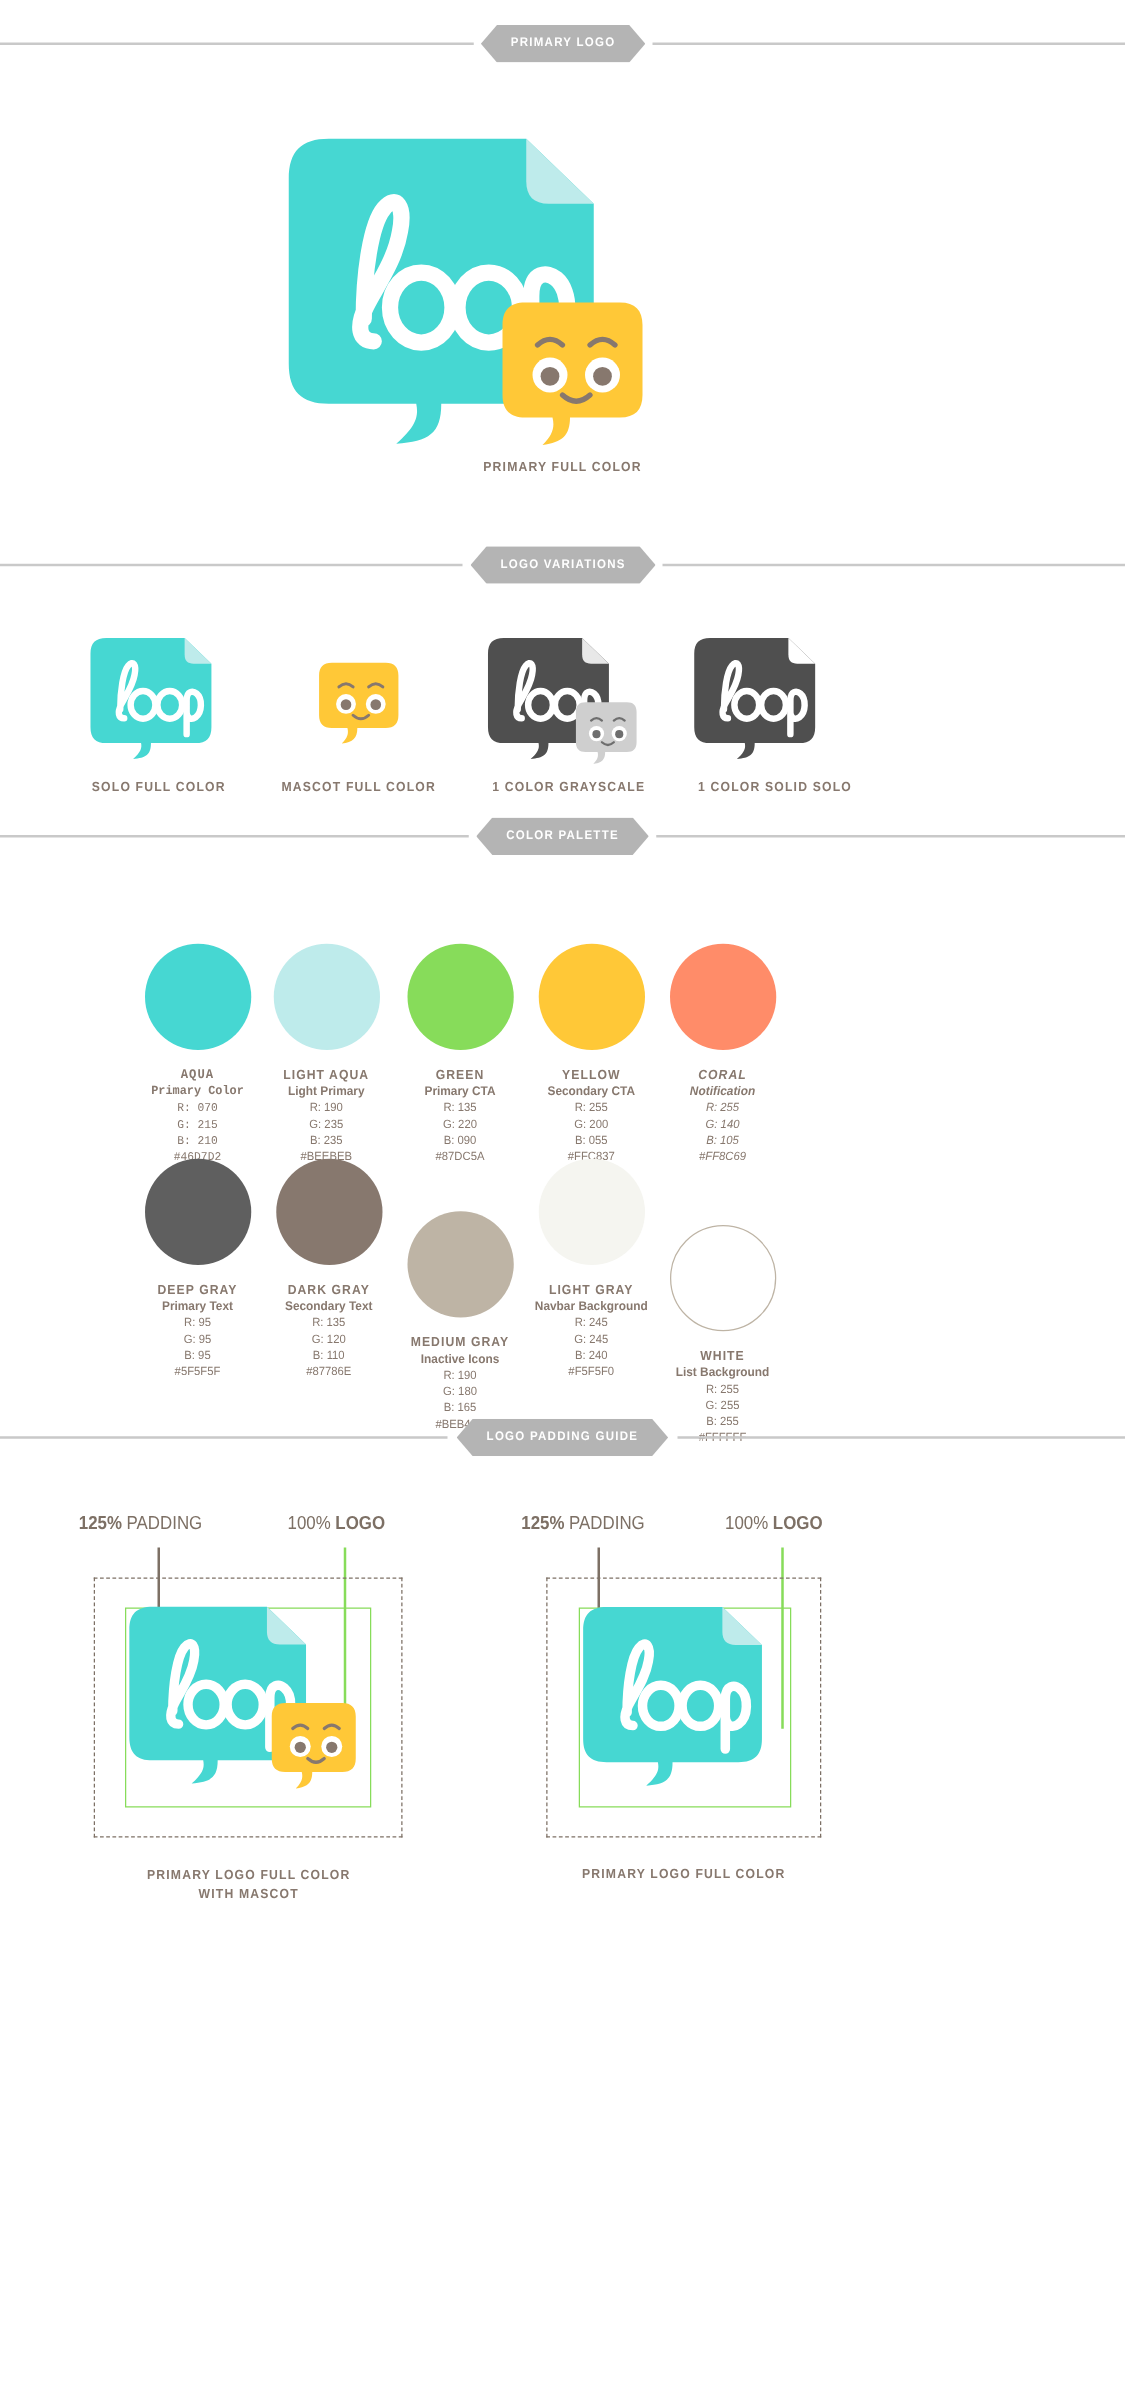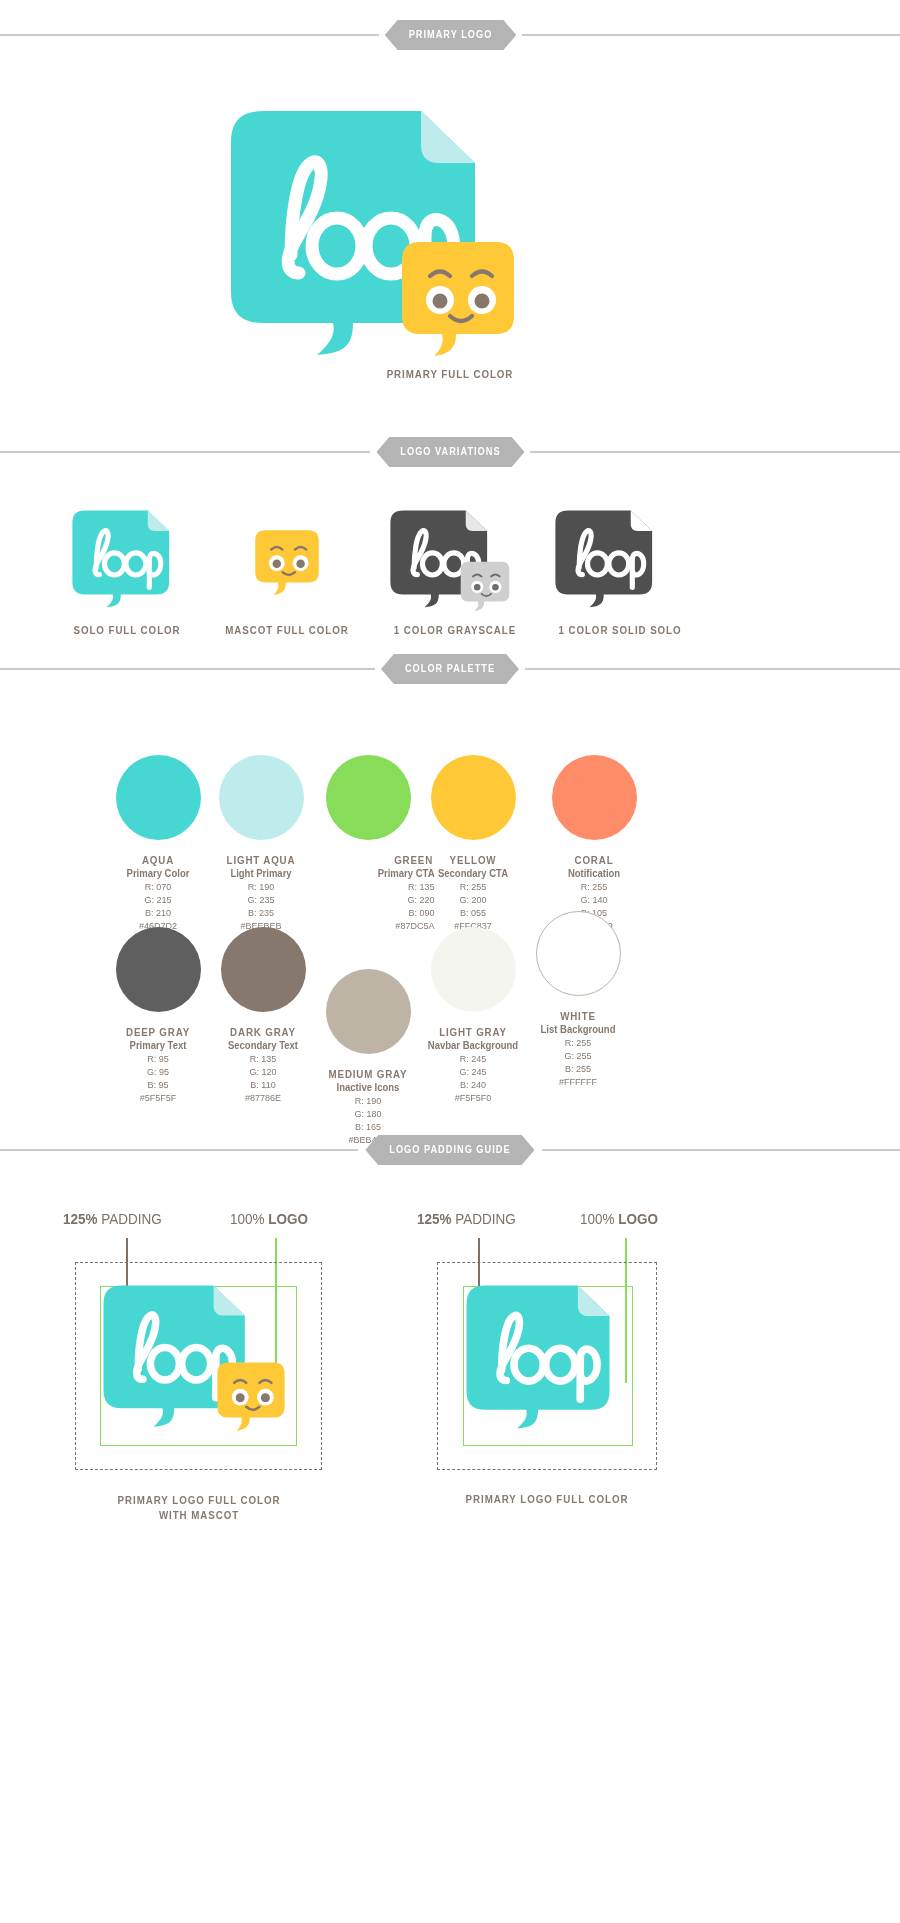--- a/index.html
+++ b/index.html
@@ -187,57 +187,57 @@
   </svg>
 </div>
 <div class="caption" style="left:530px; top:624px; width:180px;">1 COLOR SOLID SOLO</div>
 
 <div class="divider" style="top:652px">
   <div class="rule"></div>
   <div class="tag">COLOR PALETTE</div>
   <div class="rule"></div>
 </div>
 
-<div class="swatch-col" style="left:88px; top:755px;">
+<div class="swatch-col" style="left:88px; top:755px;font-family:Liberation Mono, monospace;">
   <div class="swatch" style="background:#46D7D2"></div>
   <div class="sw-name">AQUA</div>
   <div class="sw-role">Primary Color</div>
   <div class="sw-val">R: 070</div>
   <div class="sw-val">G: 215</div>
   <div class="sw-val">B: 210</div>
   <div class="sw-val">#46D7D2</div>
 </div>
 <div class="swatch-col" style="left:191px; top:755px;">
   <div class="swatch" style="background:#BEEBEB"></div>
   <div class="sw-name">LIGHT AQUA</div>
   <div class="sw-role">Light Primary</div>
   <div class="sw-val">R: 190</div>
   <div class="sw-val">G: 235</div>
   <div class="sw-val">B: 235</div>
   <div class="sw-val">#BEEBEB</div>
 </div>
-<div class="swatch-col" style="left:298px; top:755px;text-align:right;">
+<div class="swatch-col" style="left:298px; top:755px;">
   <div class="swatch" style="background:#87DC5A"></div>
   <div class="sw-name">GREEN</div>
   <div class="sw-role">Primary CTA</div>
   <div class="sw-val">R: 135</div>
   <div class="sw-val">G: 220</div>
   <div class="sw-val">B: 090</div>
   <div class="sw-val">#87DC5A</div>
 </div>
 <div class="swatch-col" style="left:403px; top:755px;">
   <div class="swatch" style="background:#FFC837"></div>
   <div class="sw-name">YELLOW</div>
   <div class="sw-role">Secondary CTA</div>
   <div class="sw-val">R: 255</div>
   <div class="sw-val">G: 200</div>
   <div class="sw-val">B: 055</div>
   <div class="sw-val">#FFC837</div>
 </div>
-<div class="swatch-col" style="left:524px; top:755px;">
+<div class="swatch-col" style="left:508px; top:755px;font-style:italic;">
   <div class="swatch" style="background:#FF8C69"></div>
   <div class="sw-name">CORAL</div>
   <div class="sw-role">Notification</div>
   <div class="sw-val">R: 255</div>
   <div class="sw-val">G: 140</div>
   <div class="sw-val">B: 105</div>
   <div class="sw-val">#FF8C69</div>
 </div>
 
 <div class="swatch-col" style="left:88px; top:927px;">
@@ -269,21 +269,21 @@
 </div>
 <div class="swatch-col" style="left:403px; top:927px;">
   <div class="swatch" style="background:#F5F5F0"></div>
   <div class="sw-name">LIGHT GRAY</div>
   <div class="sw-role">Navbar Background</div>
   <div class="sw-val">R: 245</div>
   <div class="sw-val">G: 245</div>
   <div class="sw-val">B: 240</div>
   <div class="sw-val">#F5F5F0</div>
 </div>
-<div class="swatch-col" style="left:508px; top:911px;">
+<div class="swatch-col" style="left:508px; top:980px;">
   <div class="swatch" style="background:#FFFFFF; border:1.5px solid #BEB4A5;"></div>
   <div class="sw-name">WHITE</div>
   <div class="sw-role">List Background</div>
   <div class="sw-val">R: 255</div>
   <div class="sw-val">G: 255</div>
   <div class="sw-val">B: 255</div>
   <div class="sw-val">#FFFFFF</div>
 </div>
 
 <div class="divider" style="top:1133px">

